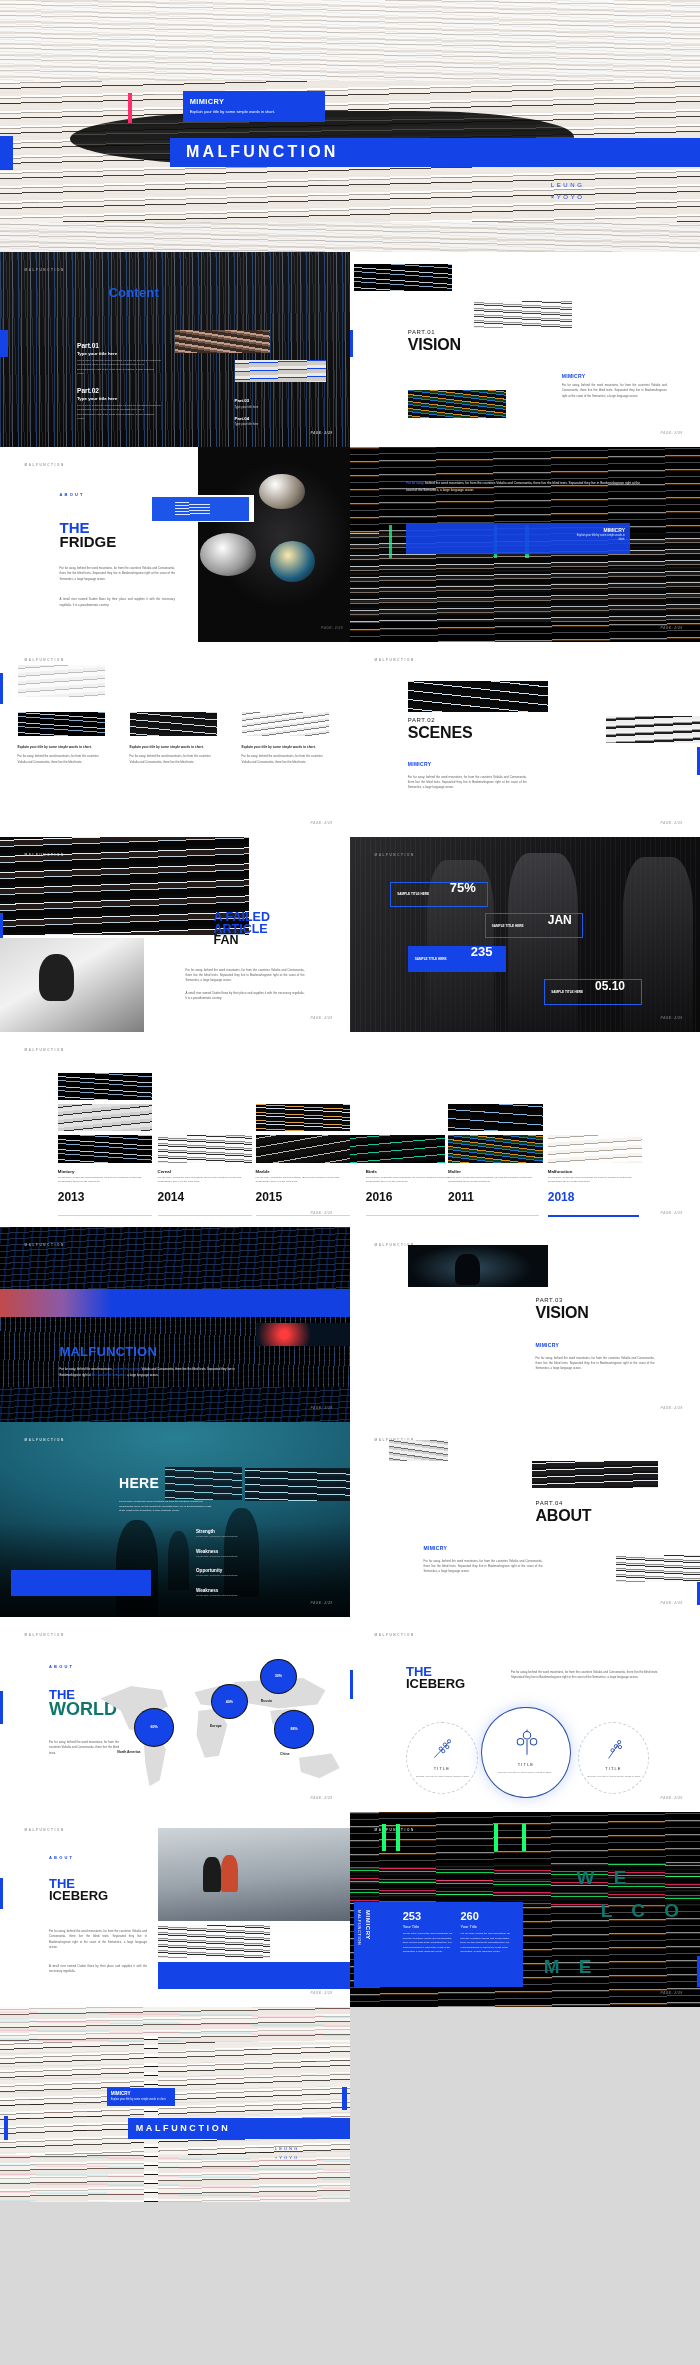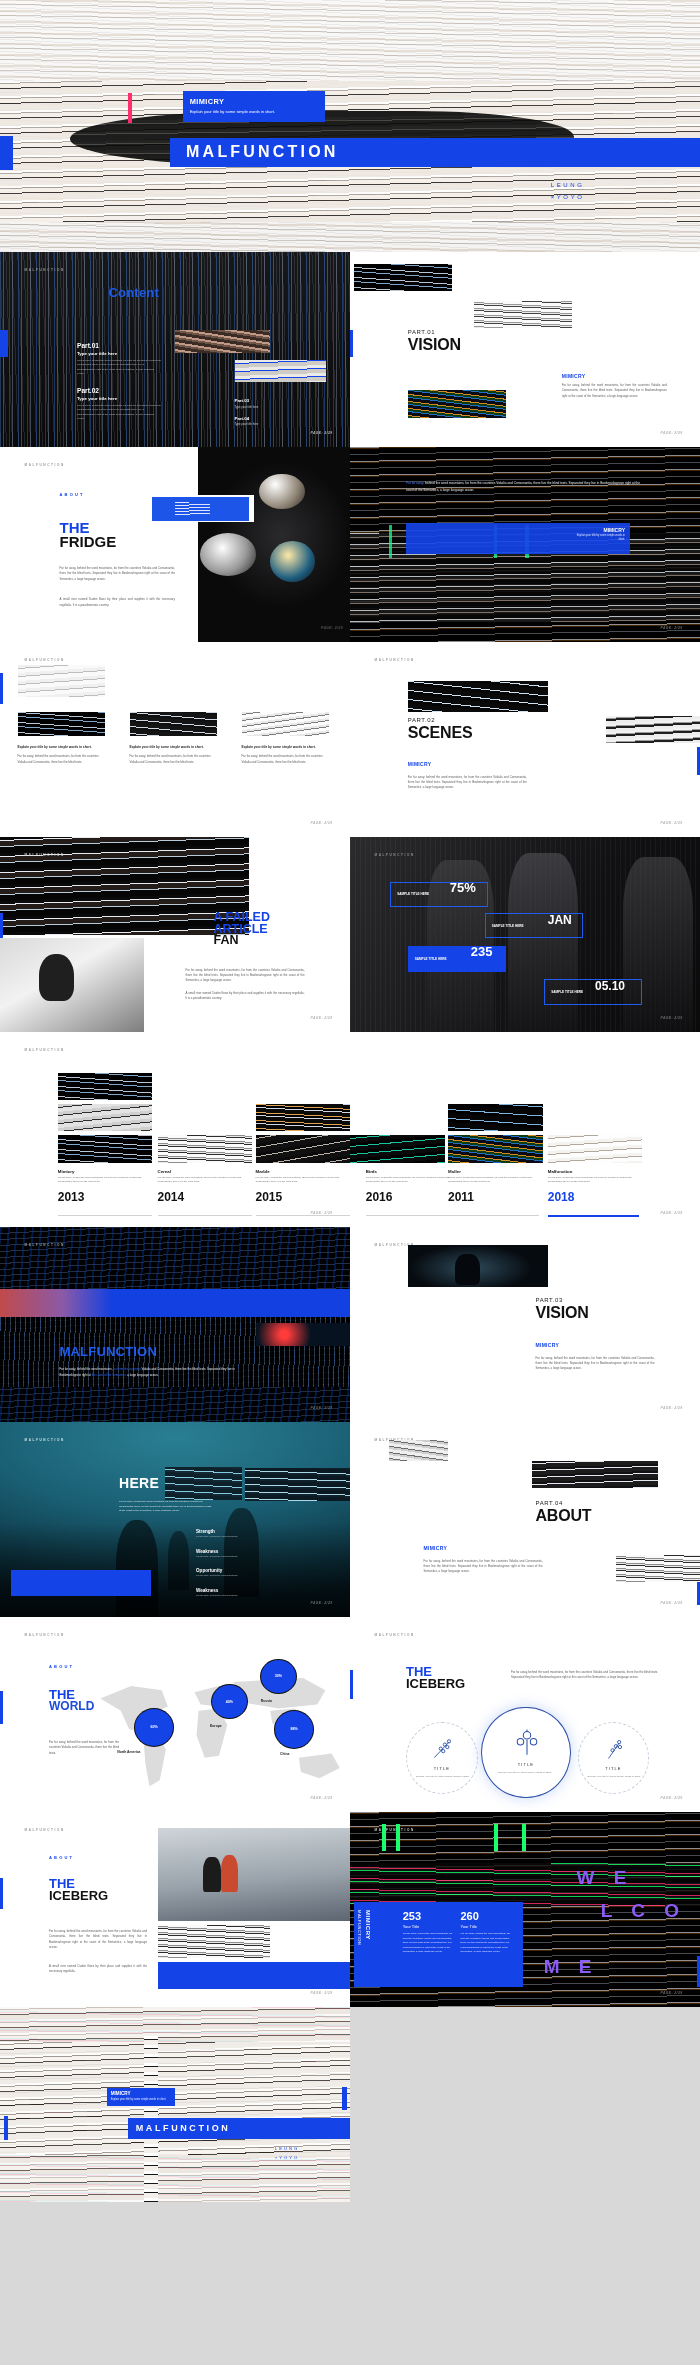--- a/index.html
+++ b/index.html
@@ -129,21 +129,21 @@
   .fcircle.mid { border:1px solid #2b4fa8; box-shadow:0 0 14px rgba(60,110,230,.28); background:#fff; }
   .ftitle { position:absolute; font-size:4px; letter-spacing:1.1px; color:#2a2a2a; text-align:center; }
   .fdesc { position:absolute; font-size:2.5px; line-height:1.7; color:#7d7d7d; text-align:center; }
 
   
   .wbox { position:absolute; background:#1443e8; }
   .vlabel { writing-mode:vertical-rl; font-size:6px; font-weight:700; color:#fff; letter-spacing:.6px; line-height:1.25; }
   .wnum { font-size:11px; font-weight:700; color:#fff; }
   .wsub { font-size:4px; color:#fff; margin-top:2px; font-weight:500; }
   .wtxt { font-size:2.5px; line-height:1.8; color:#e2e8ff; margin-top:3px; }
-  .wchar { position:absolute; color:#8b5cf6; font-weight:700; font-size:19px; letter-spacing:7px; }
+  .wchar { position:absolute; color:#0f766e; font-weight:700; font-size:19px; letter-spacing:7px; }
 </style>
 </head>
 <body>
 
 <div class="deck">
 
   <div class="slide full" id="cover">
     <div class="glitch-light"></div>
     <div style="position:absolute;left:0;top:32%;width:100%;height:56%;
          background:repeating-linear-gradient(178.6deg, rgba(255,255,255,.9) 0 2px, rgba(120,108,96,.55) 2px 3px, rgba(245,240,233,.95) 3px 7px, rgba(20,16,14,.8) 7px 8px, rgba(238,232,225,.9) 8px 15px);"></div>
@@ -511,21 +511,21 @@
     <div class="bluebar" style="right:0;top:82%;width:.8%;height:12%;"></div>
     <div class="pg">PAGE: 2/29</div>
   </div>
 
   <div class="slide half">
     <div class="wm">MALFUNCTION</div>
     <div class="bluebar" style="left:0;top:38%;width:.8%;height:17%;"></div>
     <div class="kicker" style="position:absolute;left:14%;top:24%;">ABOUT</div>
     <div style="position:absolute;left:14%;top:37%;">
       <div class="bigtitle blue" style="font-size:13px;">THE</div>
-      <div class="bigtitle" style="font-size:12px;color:#1d4ed8;">WORLD</div>
+      <div class="bigtitle" style="font-size:18px;color:#0f766e;">WORLD</div>
     </div>
     <p class="body-s" style="position:absolute;left:14%;top:63%;width:20%;text-align:justify;">Far far away, behind the word mountains, far from the countries Vokalia and Consonantia, there live the blind texts.</p>
 
     <svg viewBox="0 0 260 130" style="position:absolute;left:24%;top:18%;width:76%;height:78%;">
       <g fill="#dcdcdc">
         <path d="M16 36 L46 24 L76 28 L82 44 L64 52 L58 70 L44 66 L36 48 Z"></path>
         <path d="M58 74 L72 70 L80 86 L74 116 L64 122 L60 100 Z"></path>
         <path d="M108 30 L132 24 L142 34 L132 44 L114 42 Z"></path>
         <path d="M112 48 L132 46 L140 62 L132 92 L118 94 L110 72 Z"></path>
         <path d="M146 20 L214 16 L236 28 L228 42 L190 46 L156 40 Z"></path>

